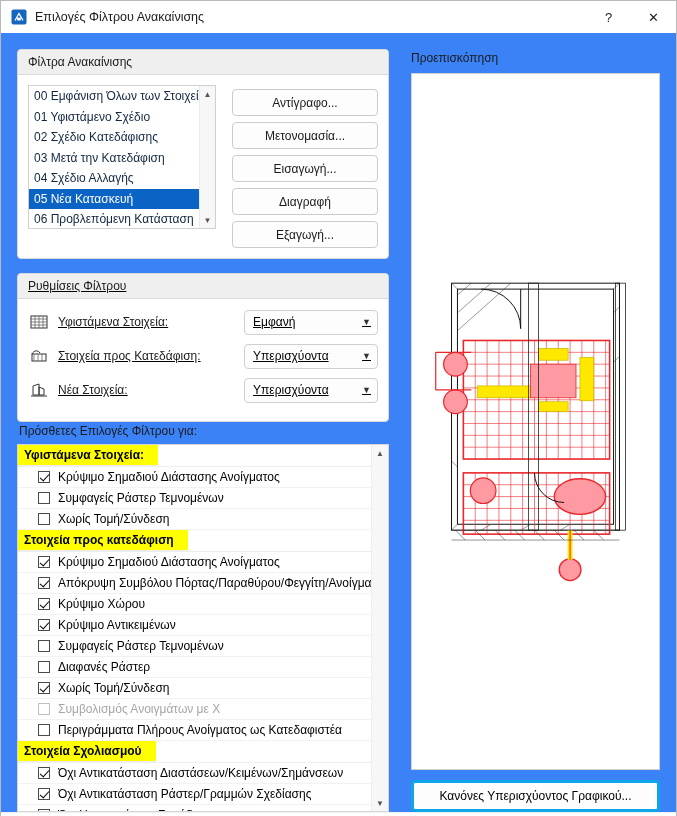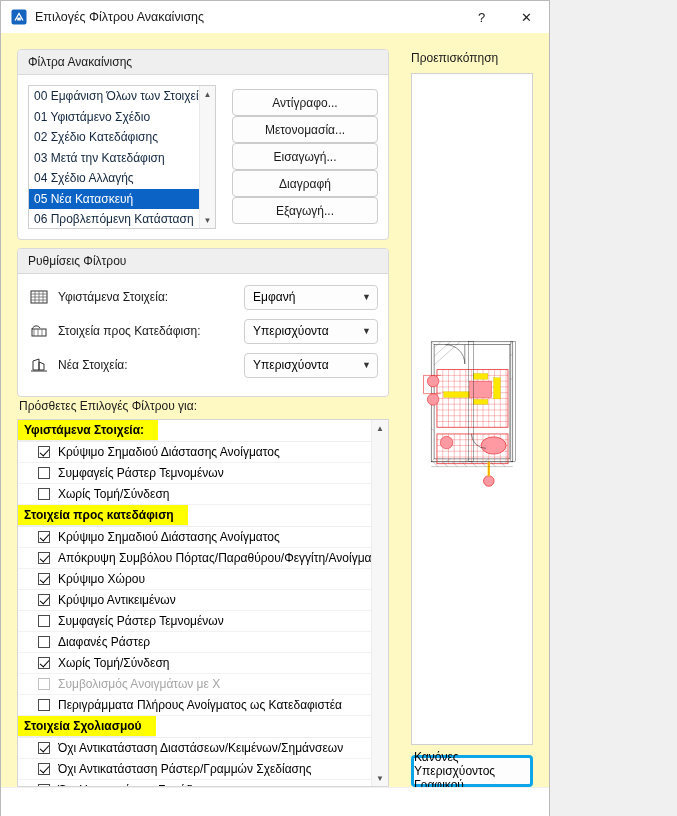--- a/index.html
+++ b/index.html
@@ -11,23 +11,23 @@
     height: 816px;
     background: #f0f0f0;
     font-family: "Liberation Sans", sans-serif;
     font-size: 12px;
     color: #000;
     overflow: hidden;
   }
   .dialog {
     position: absolute;
     left: 0; top: 0;
-    width: 550px;
+    width: 677px;
     height: 816px;
-    background: #fef9c3;
+    background: #3b82f6;
     border: 1px solid #b9b9b9;
     box-sizing: border-box;
     display: flex;
     flex-direction: column;
   }
   
   .titlebar {
     height: 32px;
     display: flex;
     align-items: center;
@@ -155,40 +155,42 @@
   .arrow-btn {
     width: 16px; height: 16px;
     display: flex; align-items: center; justify-content: center;
     color: #555;
     font-size: 8px;
   }
   .btn-col {
     margin-left: 16px;
     display: flex;
     flex-direction: column;
+    gap: 6px;
     padding-top: 4px;
   }
   .btn {
     width: 144px;
     height: 25px;
     border: 1px solid #cccccc;
     border-radius: 4px;
     background: #fdfdfd;
     font-size: 12px;
     color: #1a1a1a;
     font-family: "Liberation Sans", sans-serif;
     cursor: default;
     display: flex;
     align-items: center;
     justify-content: center;
   }
 
   
   #settings-group {
-    margin-top: 8px;
+    margin-top: 14px;
+    text-decoration: underline;
   }
   .settings-body {
     padding: 10px 10px 10px 10px;
   }
   .setting-row {
     display: flex;
     align-items: center;
     height: 26px;
     margin-bottom: 8px;
   }

